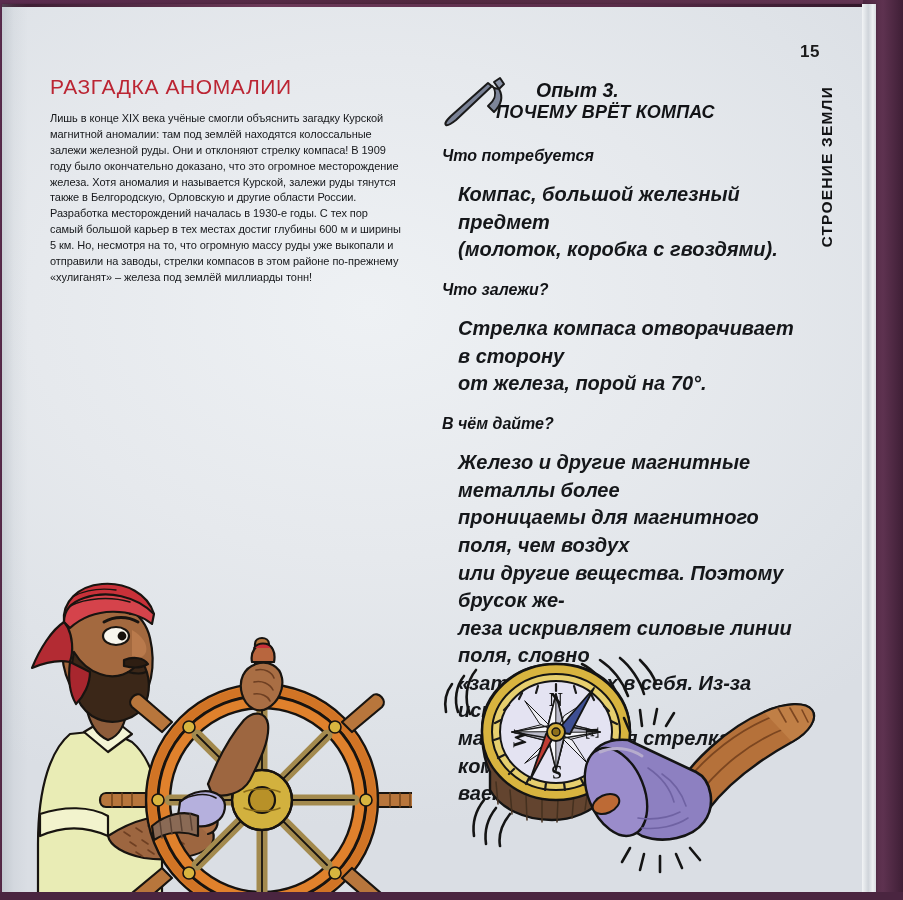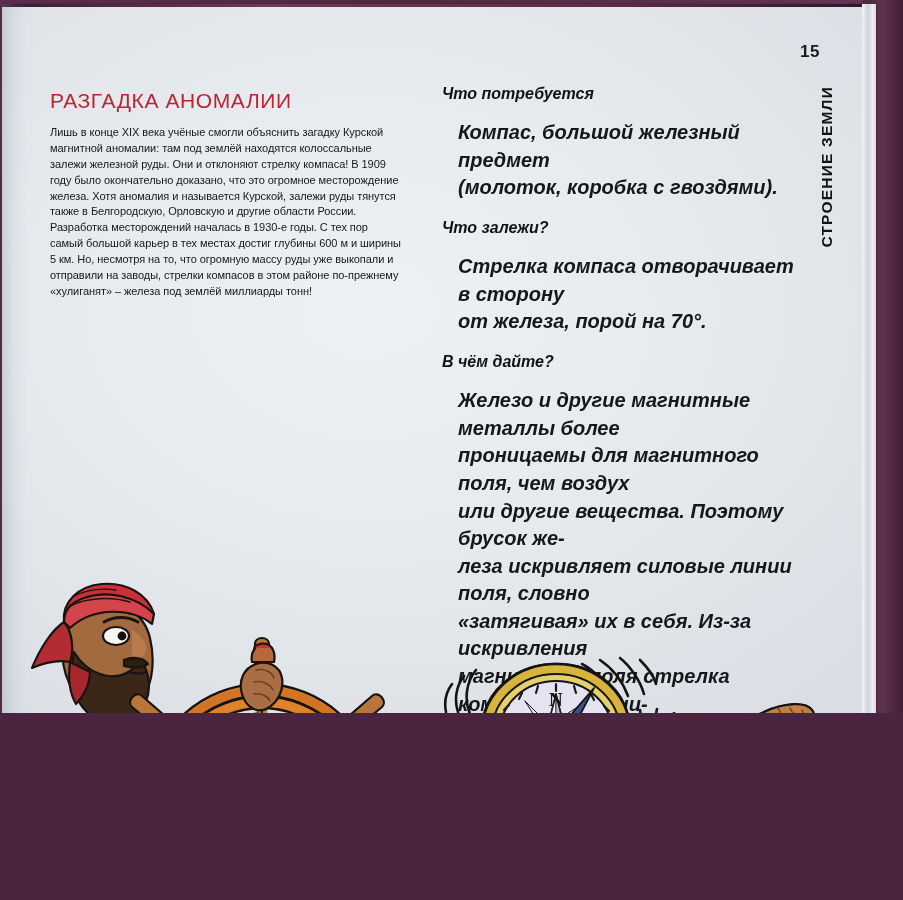--- a/index.html
+++ b/index.html
@@ -12,21 +12,21 @@
     height: 900px;
     overflow: hidden;
     background: #4a2540;
     font-family: "Liberation Sans", sans-serif;
   }
 
   
   #book {
     position: relative;
     width: 903px;
-    height: 713px;
+    height: 892px;
     background: linear-gradient(100deg, #5b2c4f 0%, #52283f 40%, #6a3a5c 100%);
     overflow: hidden;
   }
 
   
   .bg-strip-right {
     position: absolute;
     top: 0;
     right: 0;
     width: 40px;
@@ -110,21 +110,21 @@
   .col-left {
     position: absolute;
     left: 48px;
     top: 72px;
     width: 352px;
   }
   .article-title {
     font-size: 21px;
     letter-spacing: 0.6px;
     color: #bb2533;
-    margin: 14px 0 14px 0;
+    margin: 0 0 14px 0;
     font-weight: normal;
     line-height: 1;
   }
   .body-text {
     font-size: 11px;
     line-height: 1.445;
     color: #15171a;
     letter-spacing: -0.05px;
     white-space: pre-line;
   }
@@ -211,20 +211,31 @@
       <span>СТРОЕНИЕ ЗЕМЛИ</span>
     </div>
 
     <div class="col-left">
       <h1 class="article-title">РАЗГАДКА АНОМАЛИИ</h1>
       <div class="body-text">Лишь в конце XIX века учёные смогли объяснить загадку Курской магнитной аномалии: там под землёй находятся колоссальные залежи железной руды. Они и отклоняют стрелку компаса! В 1909 году было окончательно доказано, что это огромное месторождение железа. Хотя аномалия и называется Курской, залежи руды тянутся также в Белгородскую, Орловскую и другие области России. Разработка месторождений началась в 1930-е годы. С тех пор самый большой карьер в тех местах достиг глубины 600 м и ширины 5 км. Но, несмотря на то, что огромную массу руды уже выкопали и отправили на заводы, стрелки компасов в этом районе по-прежнему «хулиганят» – железа под землёй миллиарды тонн!</div>
     </div>
 
     <div class="col-right">
 
+      <div class="exp-head-row">
+        <svg class="pick-icon" viewBox="0 0 92 58">
+          <g stroke="#1a1a1a" stroke-width="2" stroke-linejoin="round" stroke-linecap="round">
+            <path d="M52 6 L58 2 L62 8 L57 13 Z" fill="#8b93a6"></path>
+            <path d="M57 13 C 62 22, 58 30, 52 36 L46 30 C 52 25, 55 20, 52 12 Z" fill="#7d8599"></path>
+            <path d="M52 12 L50 10 L14 44 C 9 48, 6 50, 4 49 C 2 47, 5 44, 9 40 L46 7 Z" fill="#7a8296"></path>
+          </g>
+        </svg>
+        <div class="exp-label">Опыт 3.</div>
+        <div class="exp-title">ПОЧЕМУ ВРЁТ КОМПАС</div>
+      </div>
 
       <div class="qa-block first">
         <div class="qa-q">Что потребуется</div>
         <div class="qa-a">Компас, большой железный предмет
 (молоток, коробка с гвоздями).</div>
       </div>
 
       <div class="qa-block">
         <div class="qa-q">Что залежи?</div>
       </div>

